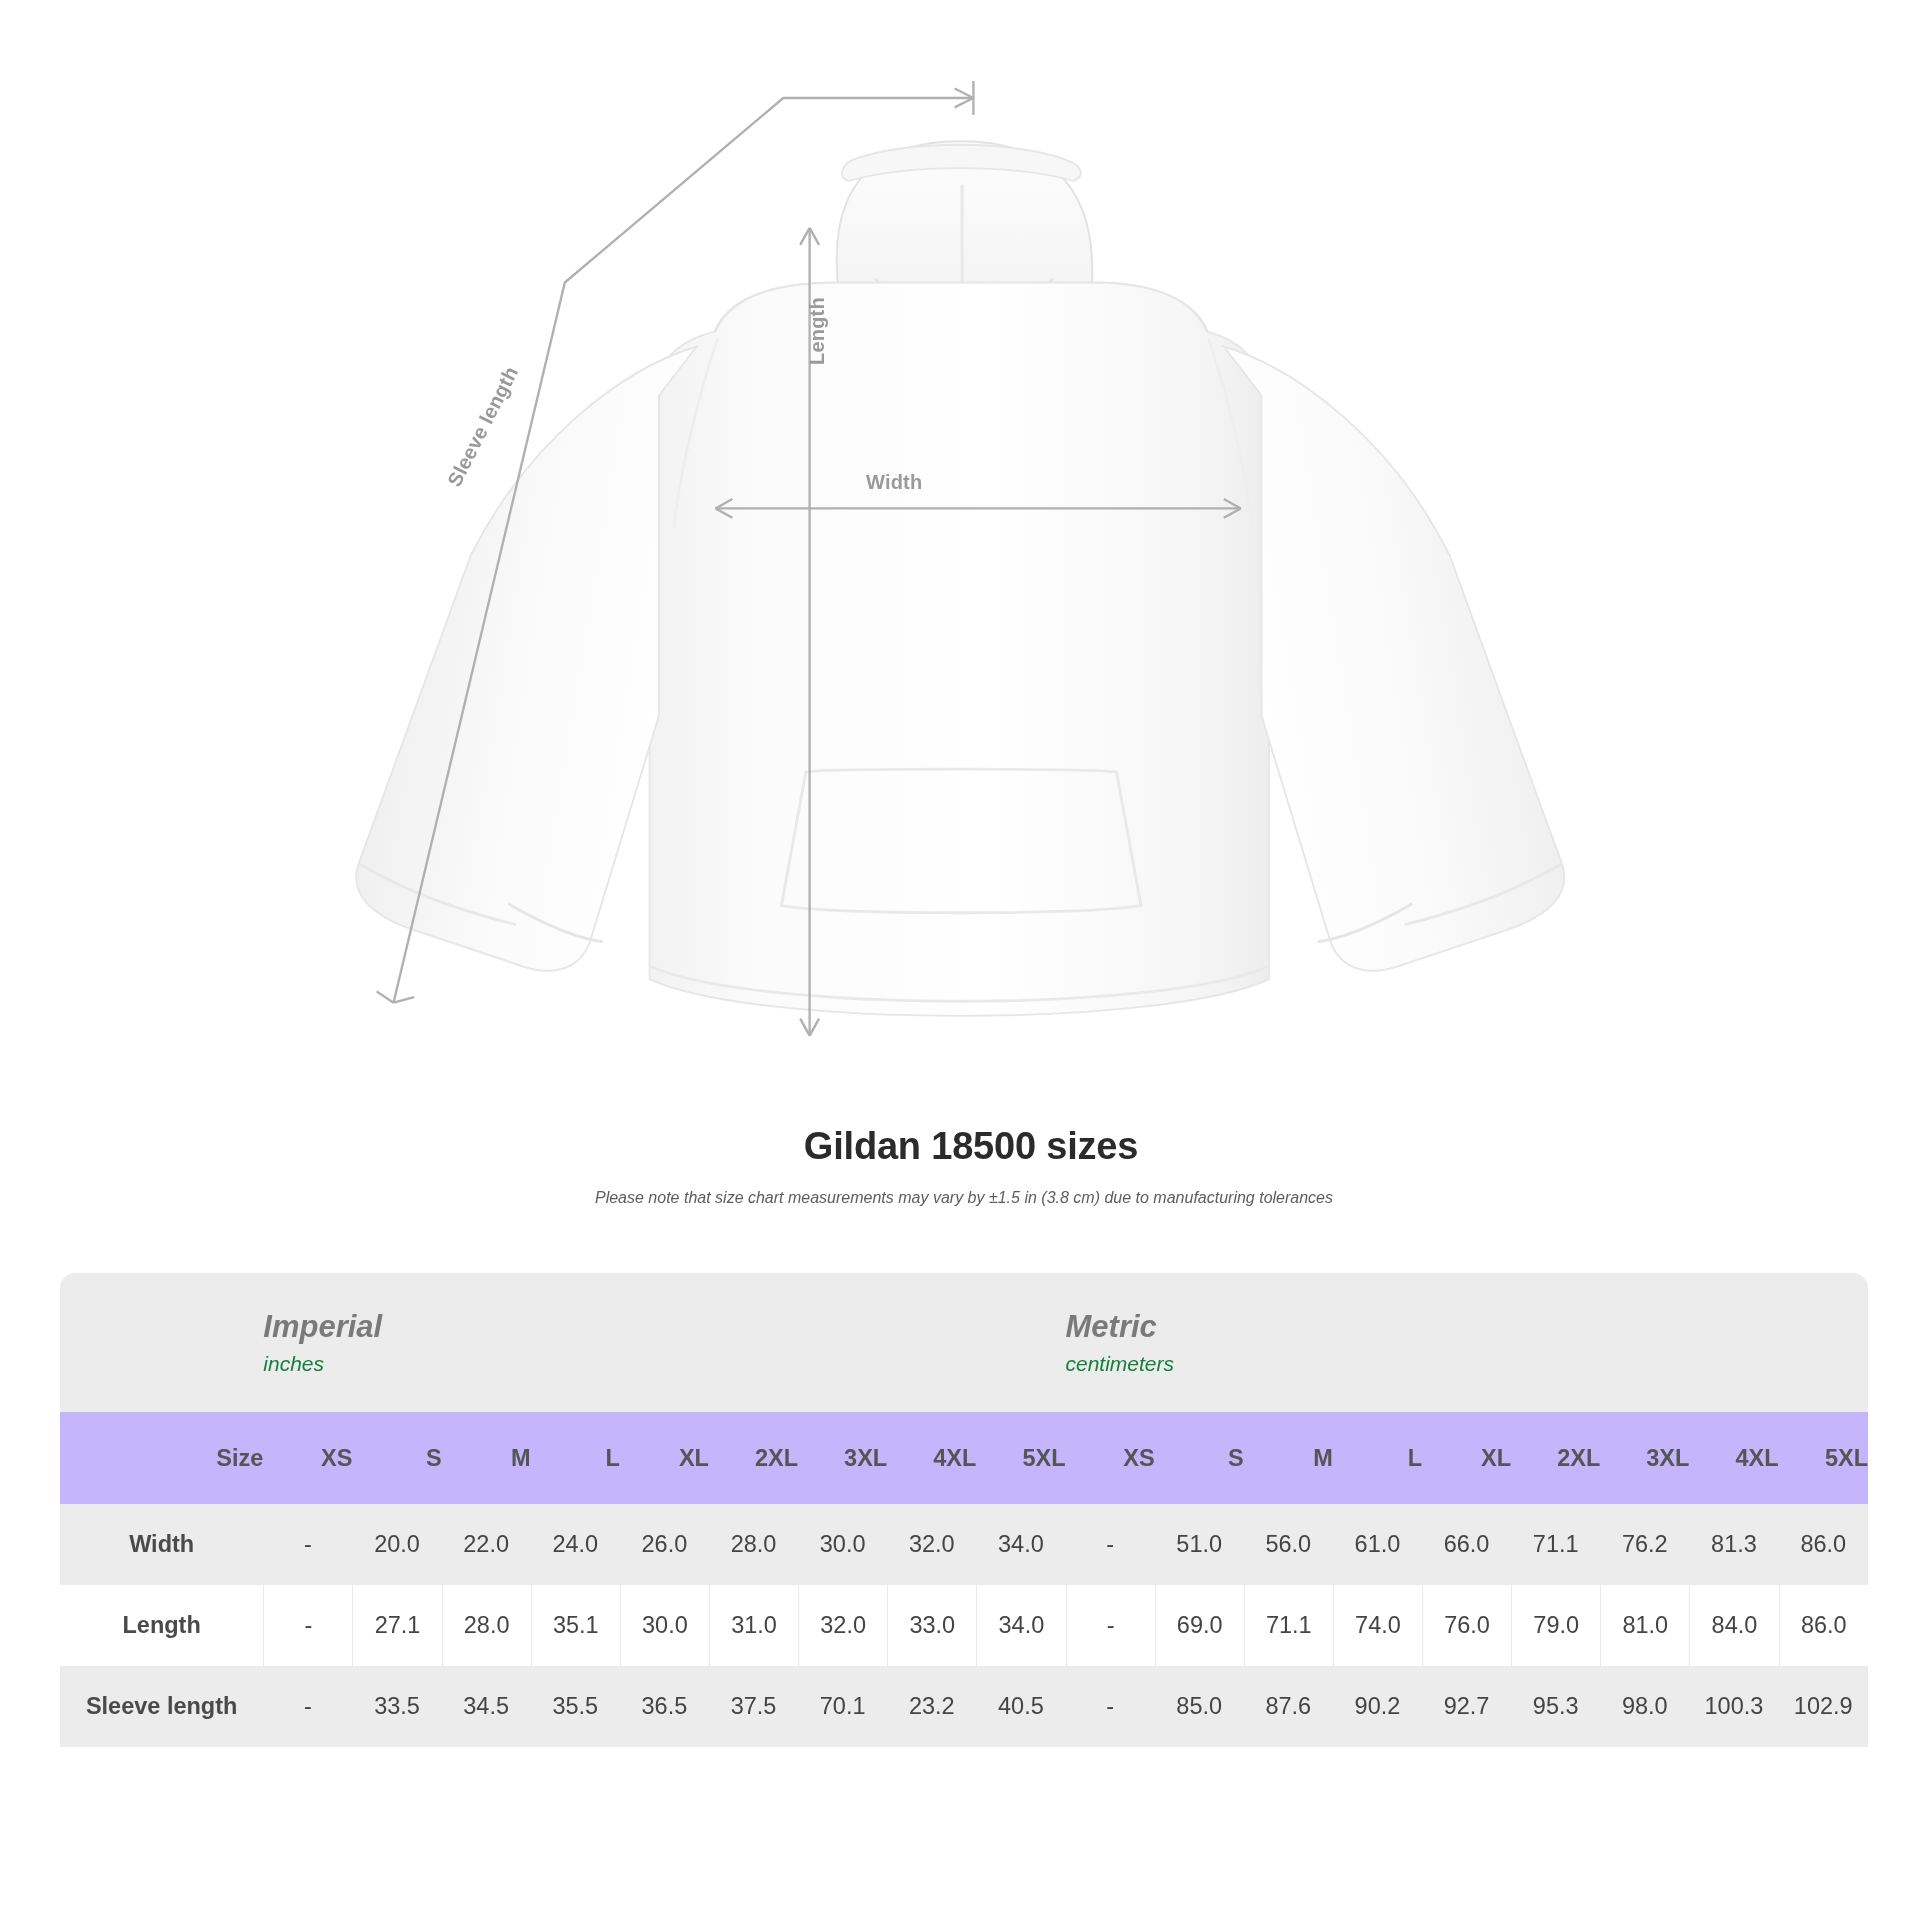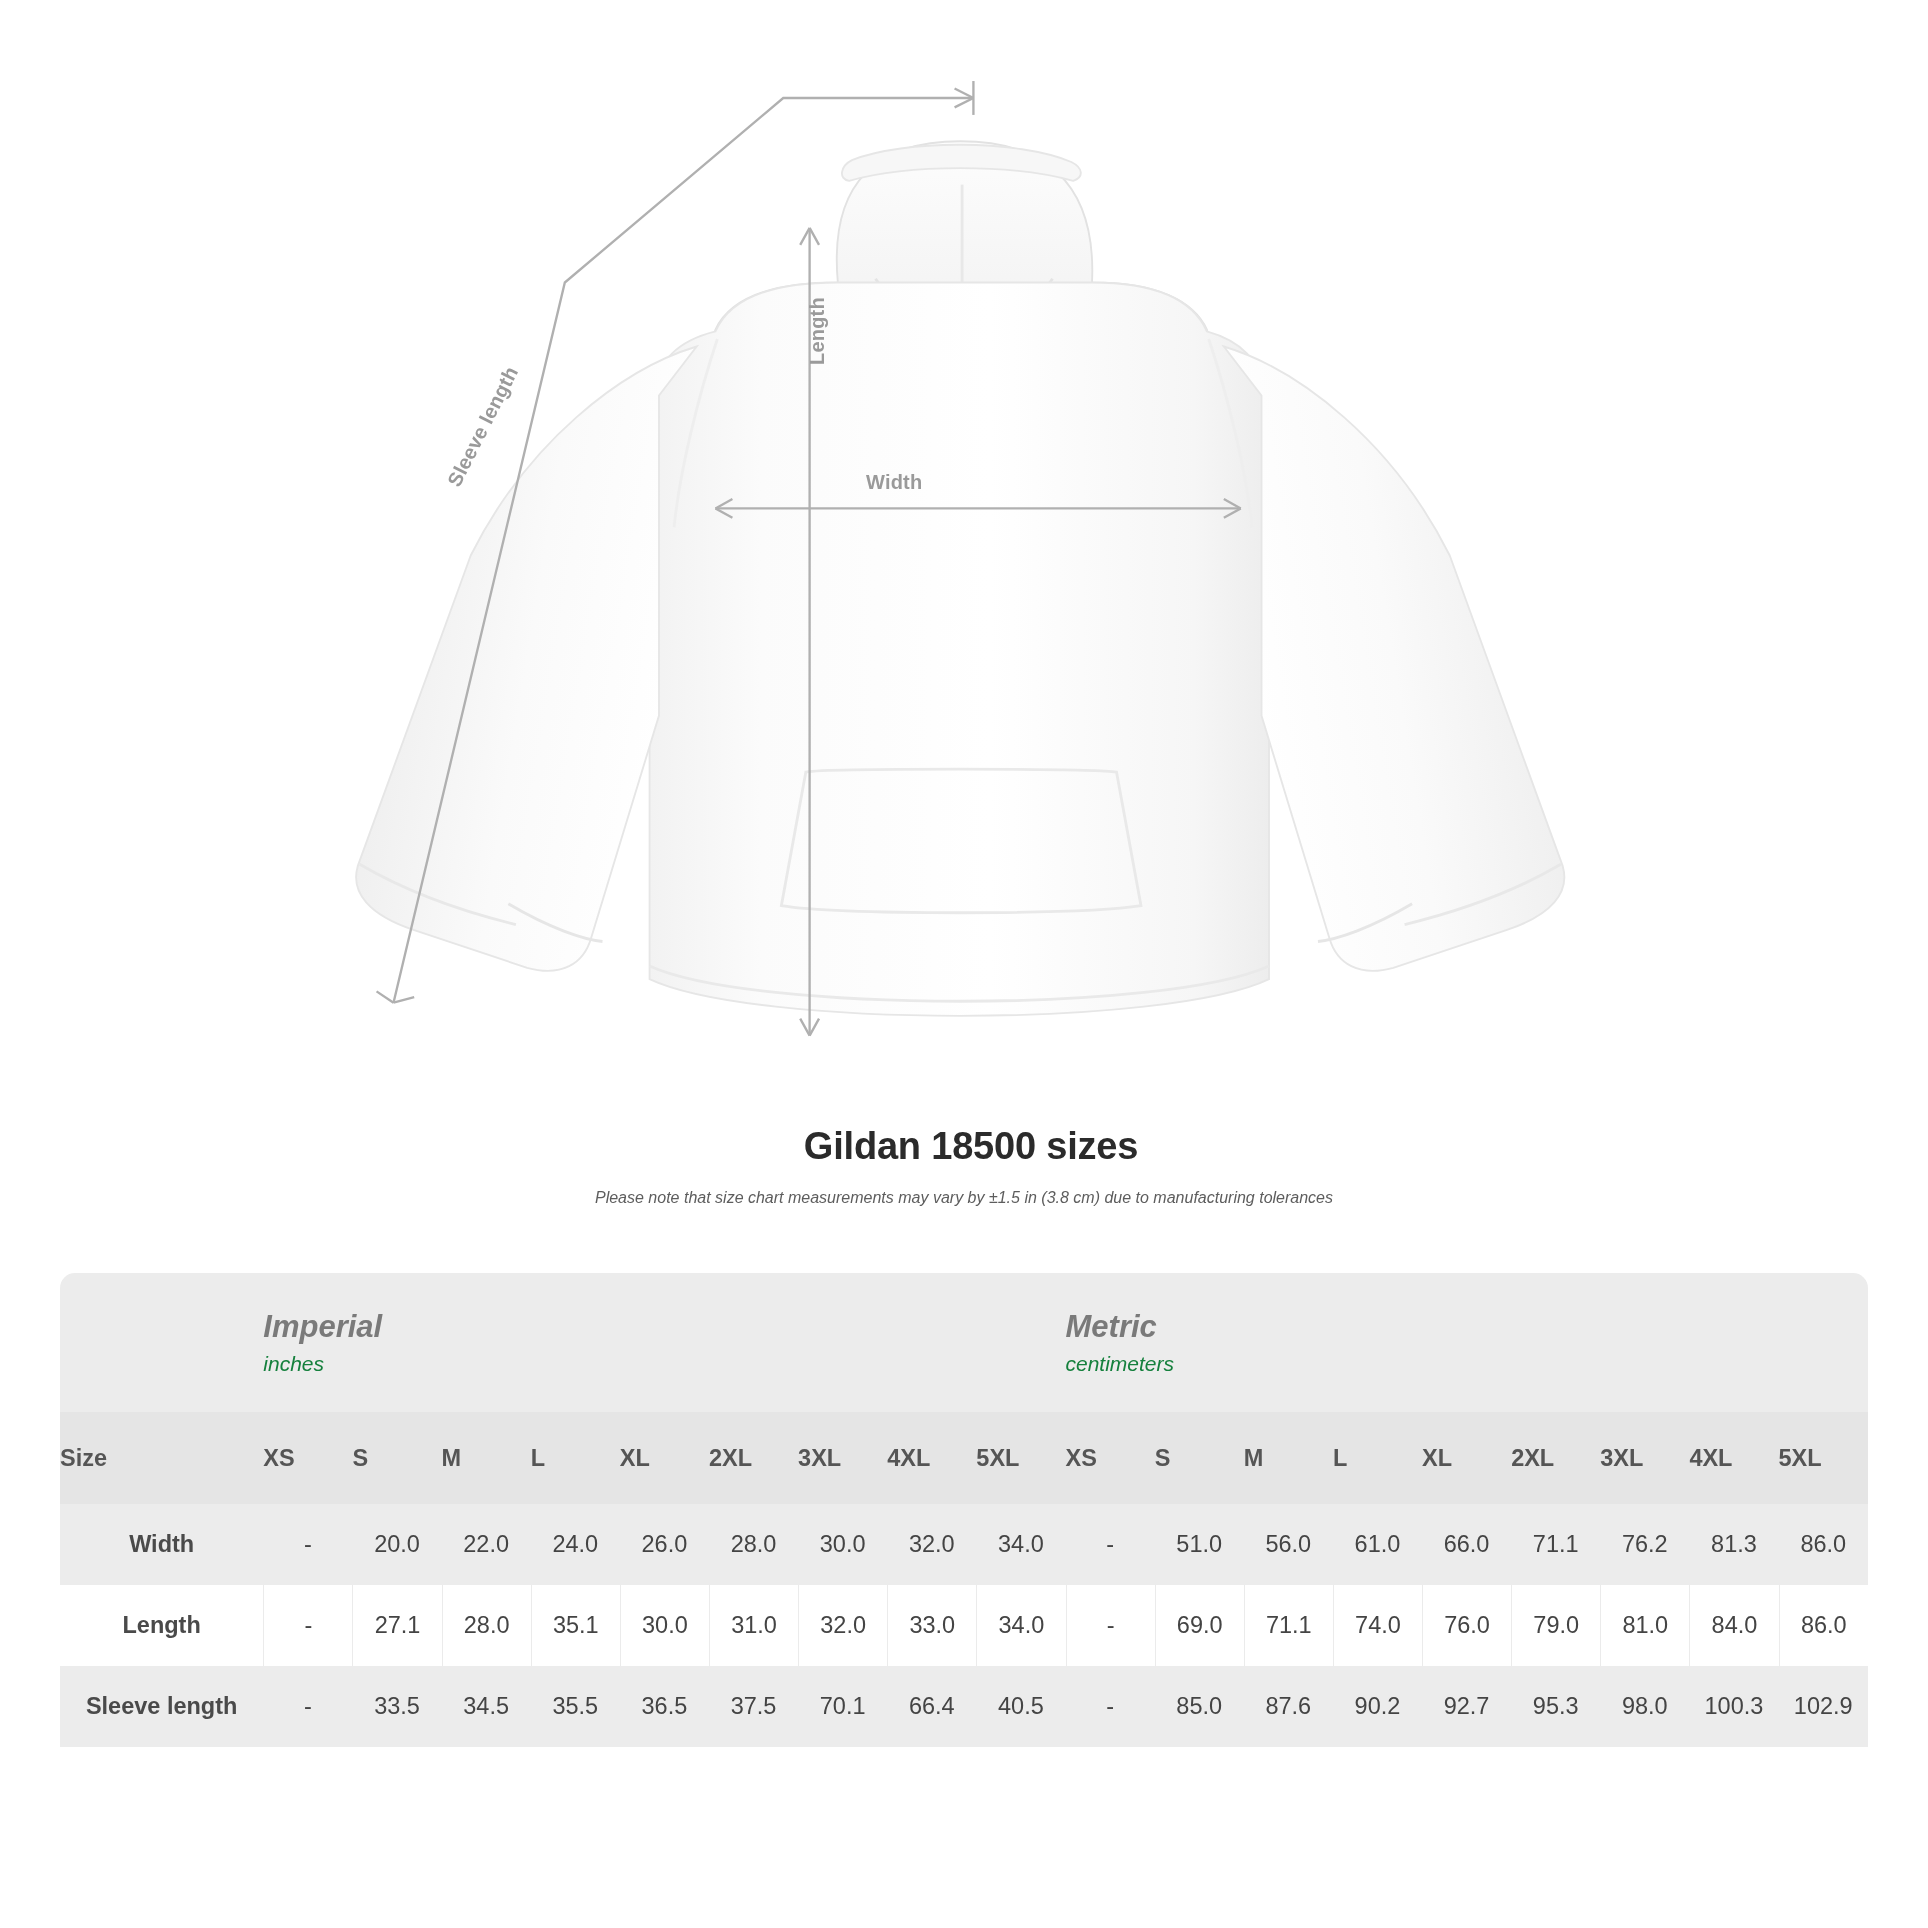--- a/index.html
+++ b/index.html
@@ -115,23 +115,23 @@
     color: #7a7a7a;
     line-height: 1.15;
   }
   .unit-unit {
     font-size: 21px;
     font-style: italic;
     color: #15803d;
     margin-top: 7.5px;
   }
   .head-row td {
-    background: #e5e5e5;
+    background: #c4b5fd;
     height: 92px;
-    text-align: left;
+    text-align: right;
     vertical-align: middle;
     font-size: 23.5px;
     font-weight: bold;
     color: #555555;
     border-left: 1.9px solid #ebebeb;
   }
   .head-row td:first-child {
     border-left: 0;
   }
   .data-row td {
@@ -344,21 +344,21 @@
 
         <tr class="data-row shade">
           <td class="row-label">Sleeve length</td>
           <td>-</td>
           <td>33.5</td>
           <td>34.5</td>
           <td>35.5</td>
           <td>36.5</td>
           <td>37.5</td>
           <td>70.1</td>
-          <td>66.4</td>
+          <td>23.2</td>
           <td>40.5</td>
           <td>-</td>
           <td>85.0</td>
           <td>87.6</td>
           <td>90.2</td>
           <td>92.7</td>
           <td>95.3</td>
           <td>98.0</td>
           <td>100.3</td>
           <td>102.9</td>

